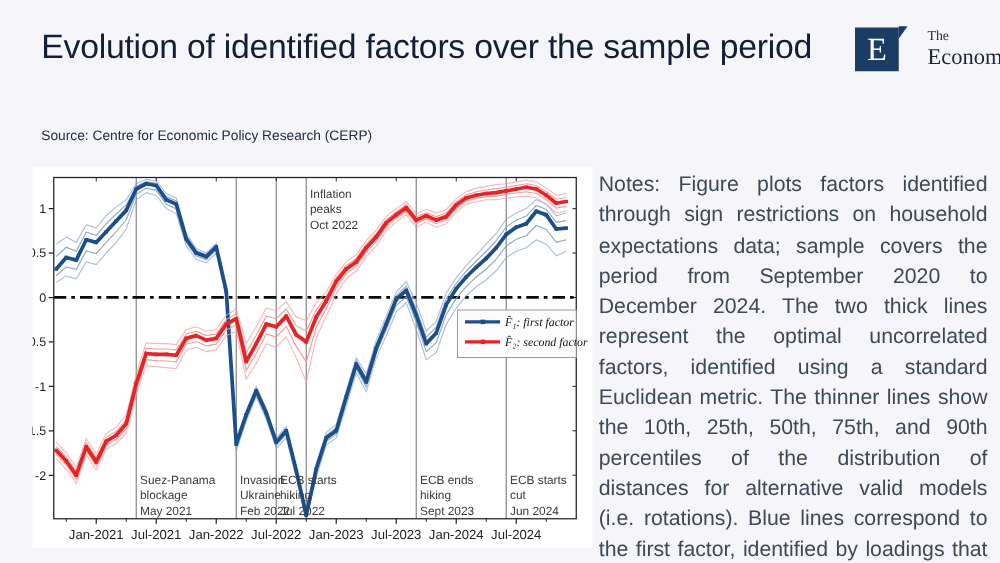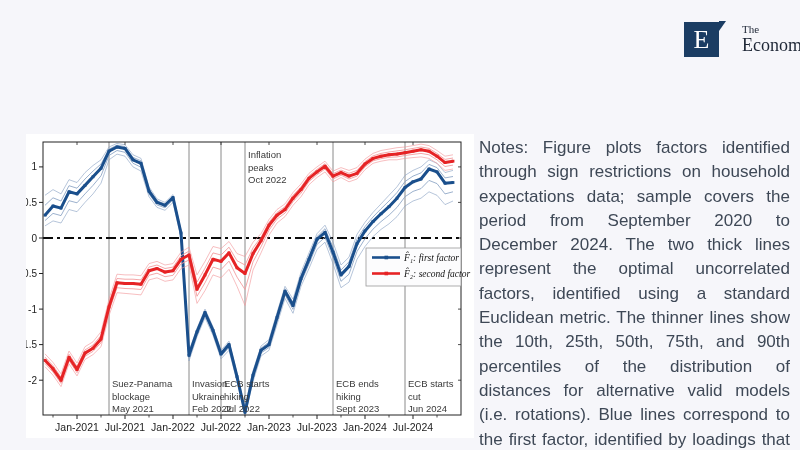--- a/index.html
+++ b/index.html
@@ -35,32 +35,34 @@
   .notes{
     position:absolute;left:479px;top:136px;width:311px;
     font-size:17px;line-height:1.43;color:#3e4856;text-align:justify;
   }
 </style>
 </head>
 <body>
 
 <div class="slide">
 
+  <div class="title">Evolution of identified factors over the sample period</div>
 
   <div class="logo">
     <div class="logo-mark">
       <span>E</span>
       <div class="logo-accent"></div>
     </div>
     <div class="logo-text">
       <div class="logo-line1">The</div>
       <div class="logo-line2">Economy</div>
     </div>
   </div>
 
+  <div class="source">Source: Centre for Economic Policy Research (CERP)</div>
 
   <div class="chart-wrap">
     <svg id="chart-svg" width="448" height="304" viewBox="0 0 448 304">
         <rect x="17" y="8" width="418" height="273" fill="#ffffff" stroke="none"></rect>
         <g>
           <line x1="83.0" y1="8" x2="83.0" y2="281" stroke="#8a8a8a" stroke-width="1"></line>
           <line x1="163.0" y1="8" x2="163.0" y2="281" stroke="#8a8a8a" stroke-width="1"></line>
           <line x1="195.0" y1="8" x2="195.0" y2="281" stroke="#8a8a8a" stroke-width="1"></line>
           <line x1="219.0" y1="8" x2="219.0" y2="281" stroke="#8a8a8a" stroke-width="1"></line>
           <line x1="307.0" y1="8" x2="307.0" y2="281" stroke="#8a8a8a" stroke-width="1"></line>

